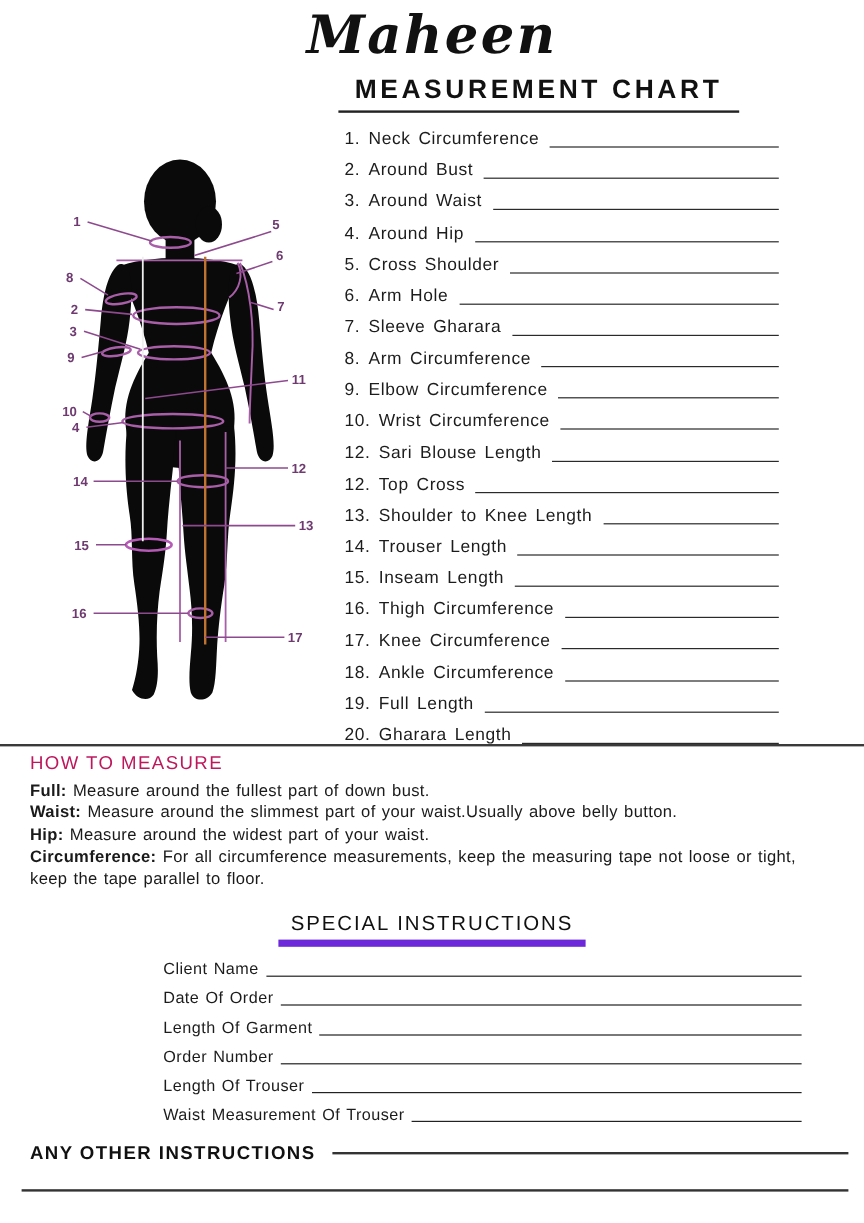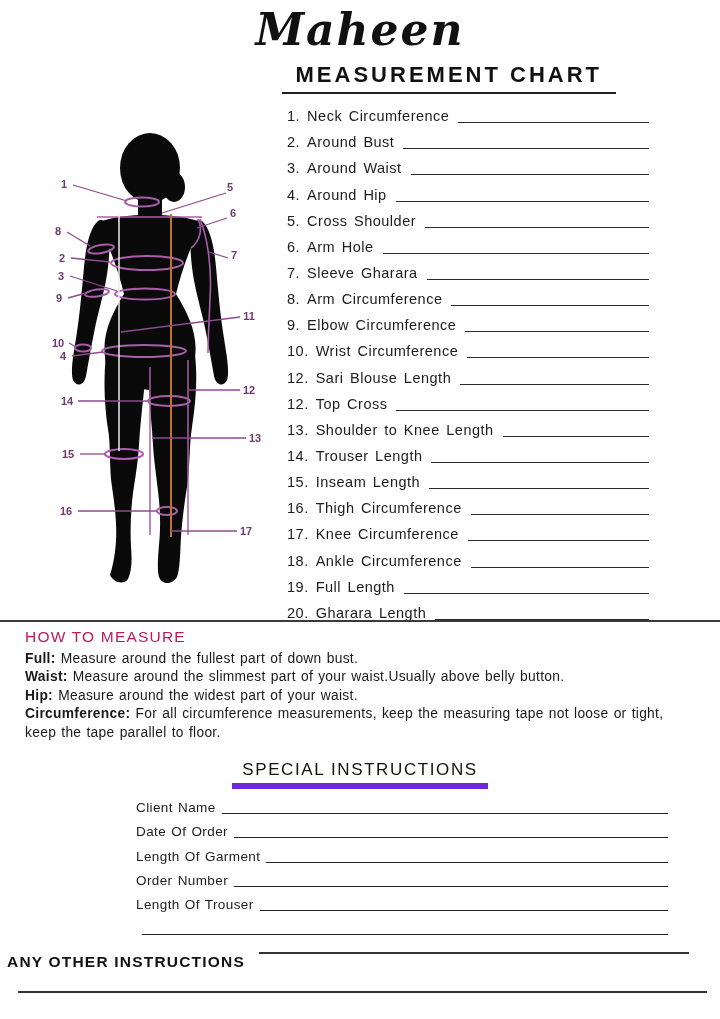--- a/index.html
+++ b/index.html
@@ -38,21 +38,21 @@
   .special-heading-wrap { position:absolute; top:760px; left:0; width:720px; text-align:center; }
   .special-heading {
     display:inline-block; font-size:17px; font-weight:normal; letter-spacing:1.6px;
     border-bottom:6px solid #6d28d9; padding:0 10px 3px 10px; color:#111;
   }
   .fields { position:absolute; top:792px; left:112px; width:532px;margin-left:24px; }
   .frow { display:flex; align-items:flex-end; height:24.2px; }
   .flabel { font-size:13.5px; letter-spacing:.4px; word-spacing:1px; line-height:17px; white-space:nowrap; font-weight:500; }
   .fline { flex:1; margin:0 0 2px 6px; border-bottom:1.7px solid #222; }
   
-  .anyother { position:absolute; top:952px; left:7px; width:682px; display:flex; align-items:flex-start; }
+  .anyother { position:absolute; top:952px; left:25px; width:682px; display:flex; align-items:center; }
   .ao-heading { font-size:15.5px; font-weight:bold; letter-spacing:1.2px; color:#111; white-space:nowrap; line-height:19px; }
   .ao-line { flex:1; margin:0 0 2px 14px; border-bottom:2px solid #333; }
   .final-line { position:absolute; top:991px; left:18px; width:689px; border-top:2.3px solid #333; }
 </style>
 </head>
 <body>
 
 <div class="page">
 
   <div class="brand">Maheen</div>
@@ -265,20 +265,21 @@
       </div>
     <div class="frow">
         <span class="flabel">Order Number</span>
         <span class="fline"></span>
       </div>
     <div class="frow">
         <span class="flabel">Length Of Trouser</span>
         <span class="fline"></span>
       </div>
     <div class="frow">
+        <span class="flabel">Waist Measurement Of Trouser</span>
         <span class="fline"></span>
       </div>
   </div>
 
   <div class="anyother">
     <span class="ao-heading">ANY OTHER INSTRUCTIONS</span>
     <span class="ao-line"></span>
   </div>
   <div class="final-line"></div>
 

